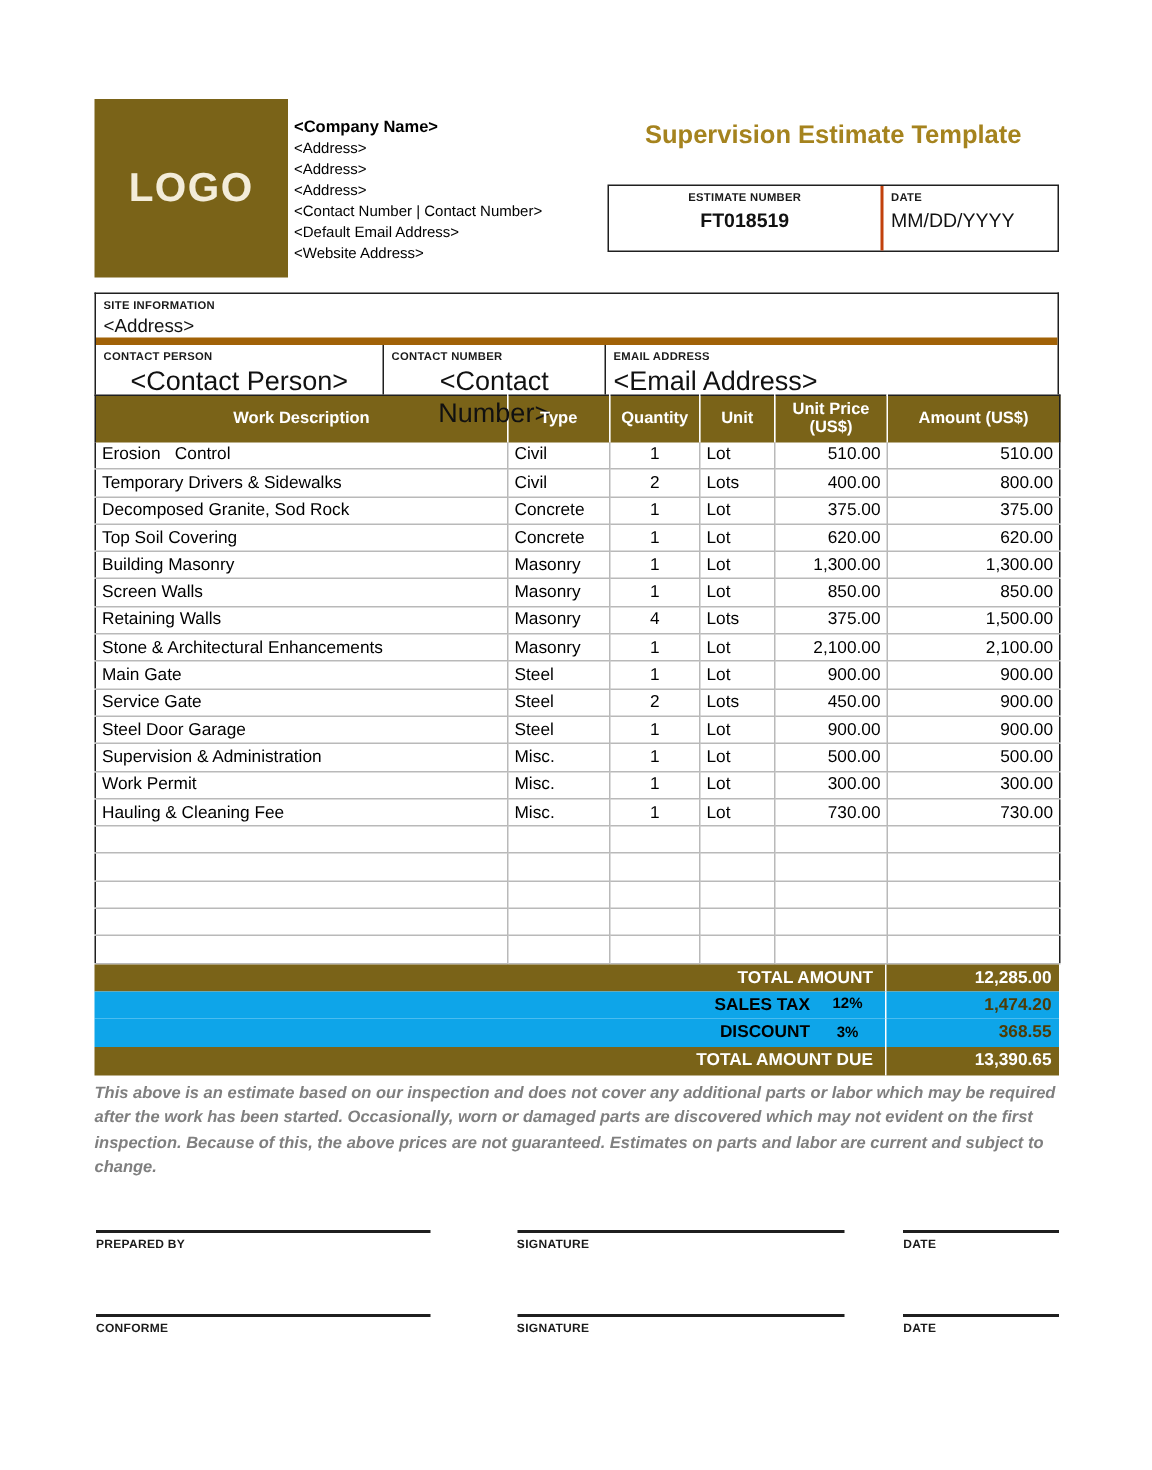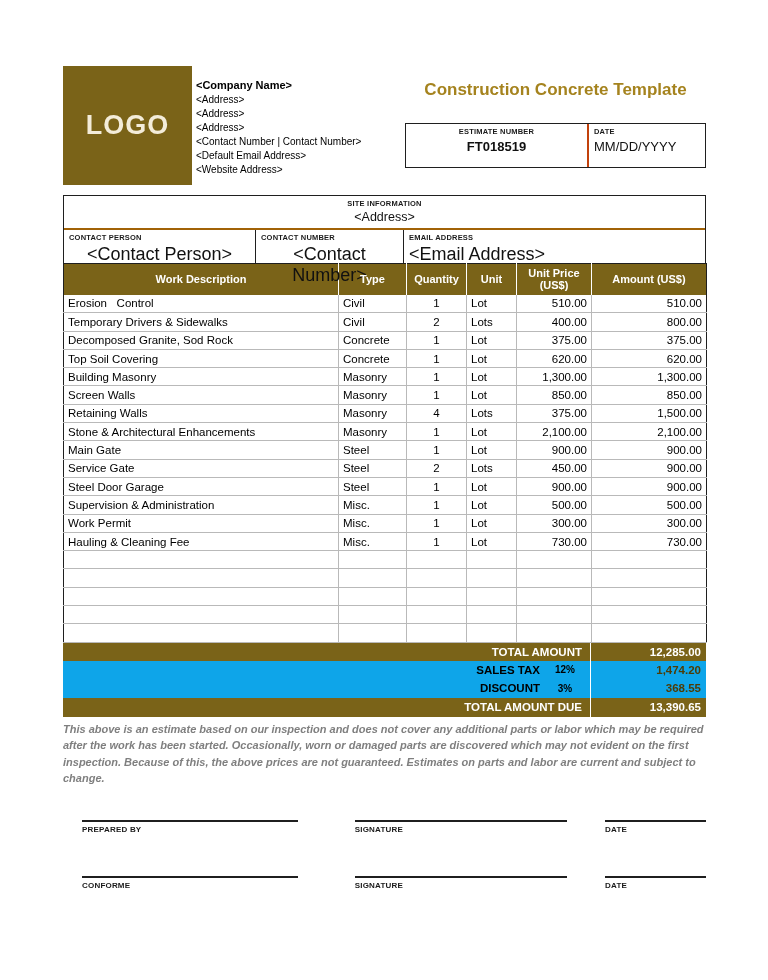--- a/index.html
+++ b/index.html
@@ -20,21 +20,21 @@
   .est-cell { padding:3px 5px 0 5px; }
   .est-cell.num { width:183px; border-right:2px solid #c2410c;text-align:center; }
   .est-cell.date { flex:1; }
   .mini-label { font-size:7.5px; font-weight:bold; color:#1a1a1a; letter-spacing:.2px; }
   .est-value { font-size:13px; font-weight:bold; margin-top:3px; }
   .est-value.normal { font-weight:normal; }
 
   
   .mid { position:absolute; left:63px; top:195px; width:643px; }
   .site-block { border:1px solid #1f1f1f; border-bottom:none; }
-  .site-row1 { height:34px; padding:3px 5px 0 5px; border-bottom:2px solid #a16207;text-align:center; }
+  .site-row1 { height:34px; padding:3px 5px 0 5px; border-bottom:5px solid #a16207; }
   .site-address { font-size:12.5px; margin-top:2px; }
   .site-row2 { display:flex; height:33px; }
   .site-cell { padding:3px 5px 0 5px; }
   .site-cell .val { font-size:18px; margin-top:2px; }
   .cell-person { width:192px; border-right:1px solid #1f1f1f; }
   .cell-person .val, .cell-number .val { text-align:center; }
   .cell-number { width:148px; border-right:1px solid #1f1f1f; }
   .cell-email { flex:1; }
 
   
@@ -61,21 +61,21 @@
   .tot-cream .pct { width:50px; text-align:center; font-size:10px; }
   .tot-cream .amt { width:116px; text-align:right; font-size:11.5px; padding-right:5px;
     border-left:1px solid #fff; height:100%; display:flex; align-items:center; justify-content:flex-end; color:#4d3c06; }
   .tot-due { height:19px; }
 
   
   .disclaimer { margin-top:4px; width:648px; font-size:11px; font-weight:bold; font-style:italic;
     color:#7f7f7f; line-height:16.5px; }
 
   
-  .sig-row { display:flex; margin-left:19px; }
+  .sig-row { display:flex; margin-left:1px; }
   .sig-row.first { margin-top:33px; }
   .sig-row.second { margin-top:42px; }
   .sig-col { border-top:2px solid #1f1f1f; padding-top:3px; }
   .sig-col .mini-label { font-size:8px; }
   .sig-c1 { width:223px; }
   .sig-sp1 { width:58px; border:none; }
   .sig-c2 { width:219px; }
   .sig-sp2 { width:39px; border:none; }
   .sig-c3 { width:104px; }
 </style>
@@ -91,21 +91,21 @@
   <div class="company-info">
     <div class="company-name">&lt;Company Name&gt;</div>
     <div>&lt;Address&gt;</div>
     <div>&lt;Address&gt;</div>
     <div>&lt;Address&gt;</div>
     <div>&lt;Contact Number | Contact Number&gt;</div>
     <div>&lt;Default Email Address&gt;</div>
     <div>&lt;Website Address&gt;</div>
   </div>
 
-  <div class="doc-title">Construction Concrete Template</div>
+  <div class="doc-title">Supervision Estimate Template</div>
 
   <div class="estimate-box">
     <div class="est-cell num">
       <div class="mini-label">ESTIMATE NUMBER</div>
       <div class="est-value">FT018519</div>
     </div>
     <div class="est-cell date">
       <div class="mini-label">DATE</div>
       <div class="est-value normal">MM/DD/YYYY</div>
     </div>

